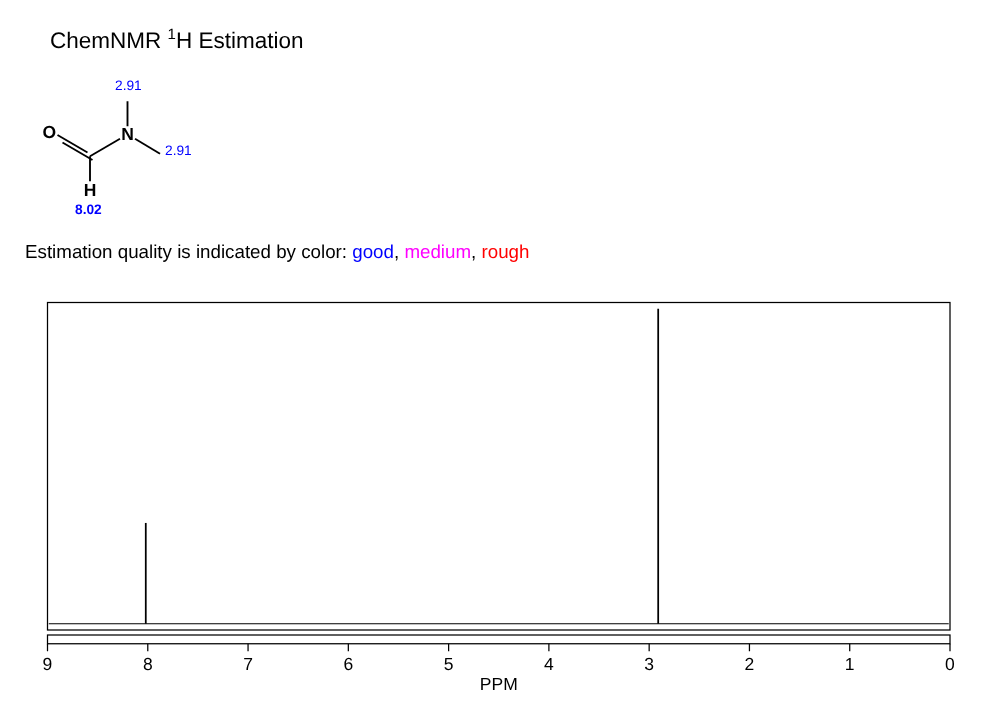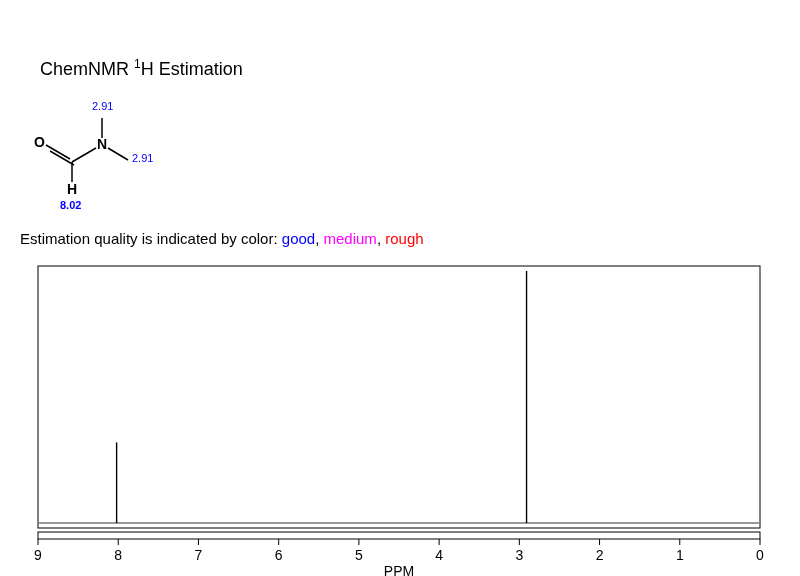--- a/index.html
+++ b/index.html
@@ -8,21 +8,20 @@
     font-family: Arial, Helvetica, sans-serif;
     font-size: 14px;
     background: #fff;
     width: 800px;
     box-sizing: border-box;
   }
   .title {
     font-size: 18px;
     margin-bottom: 4px;
     margin-left: 20px;
-    margin-top: 37px;
   }
   .title sup {
     font-size: 12px;
     vertical-align: super;
   }
   .molecule-area {
     position: relative;
     width: 180px;
     height: 140px;
     margin-top: 10px;
@@ -34,21 +33,21 @@
     font-weight: bold;
   }
   .shift-label {
     position: absolute;
     font-size: 11px;
     font-family: Arial, Helvetica, sans-serif;
   }
   .quality-line {
     font-size: 15px;
     margin-top: 0px;
-    margin-bottom: 11px;
+    margin-bottom: 24px;
   }
   .good { color: #0000ff; }
   .medium { color: #ff00ff; }
   .rough { color: #ff0000; }
   .chart-wrap {
     position: relative;
     width: 750px;
     height: 330px;
   }
   svg text {

